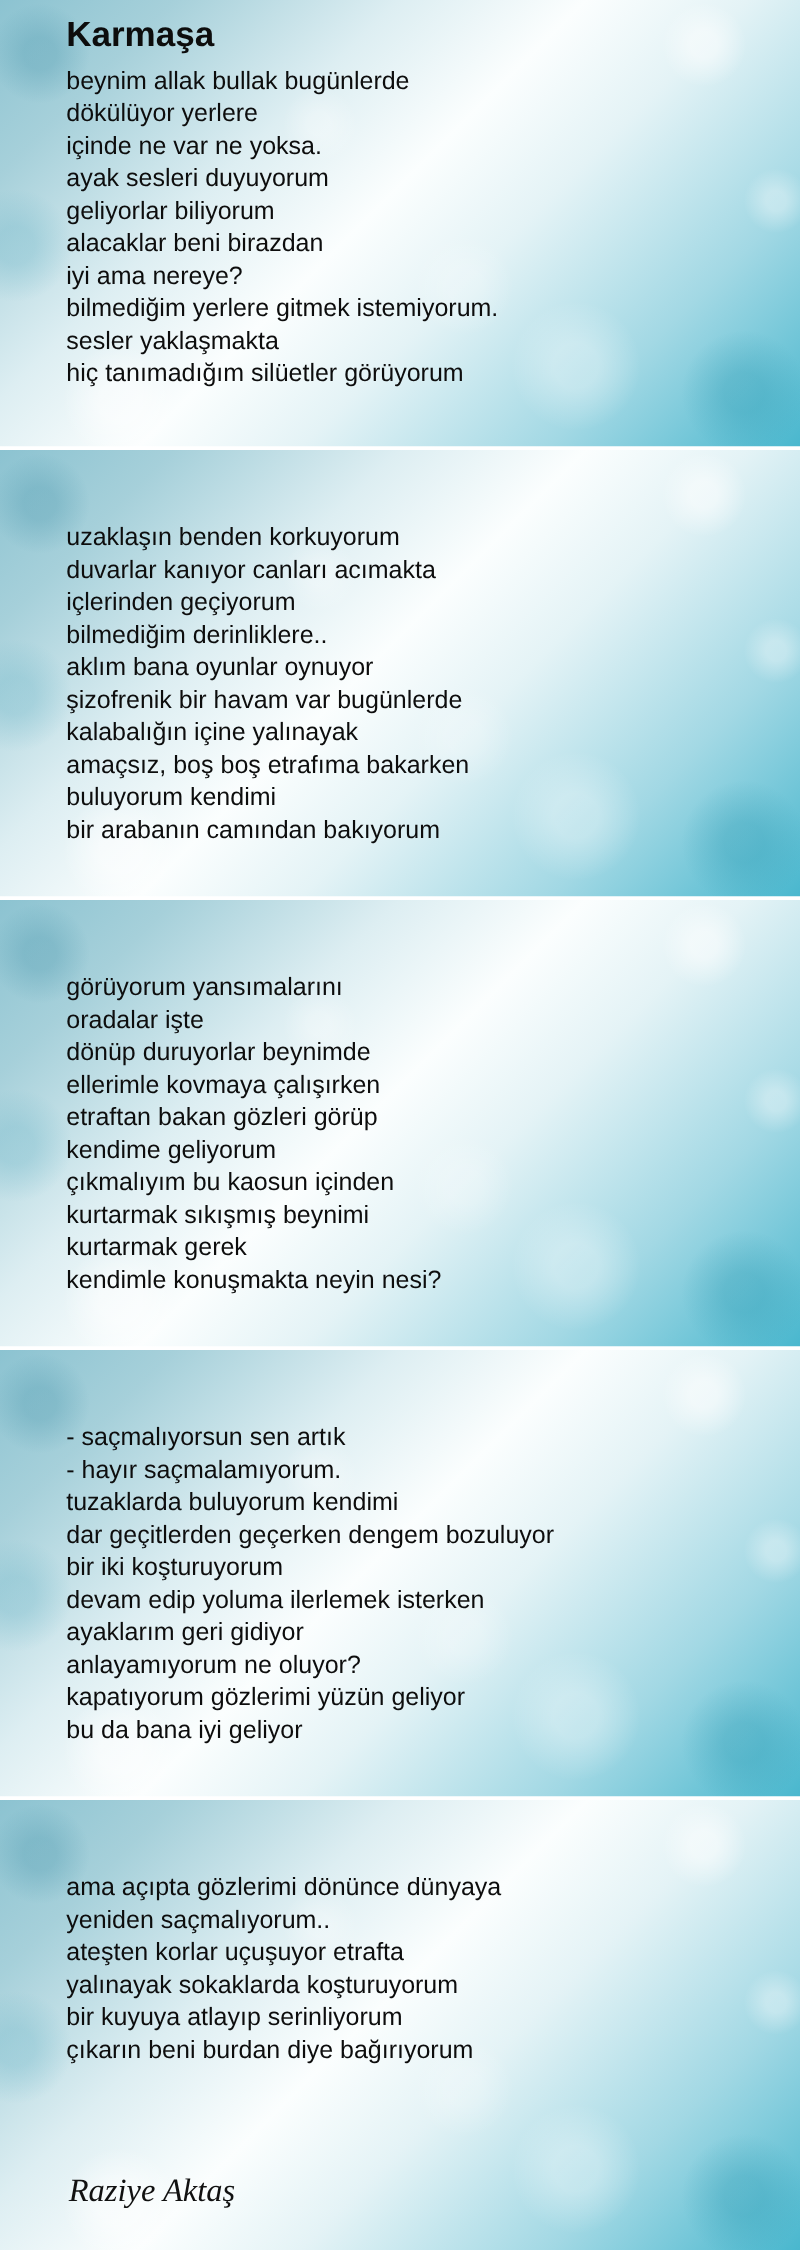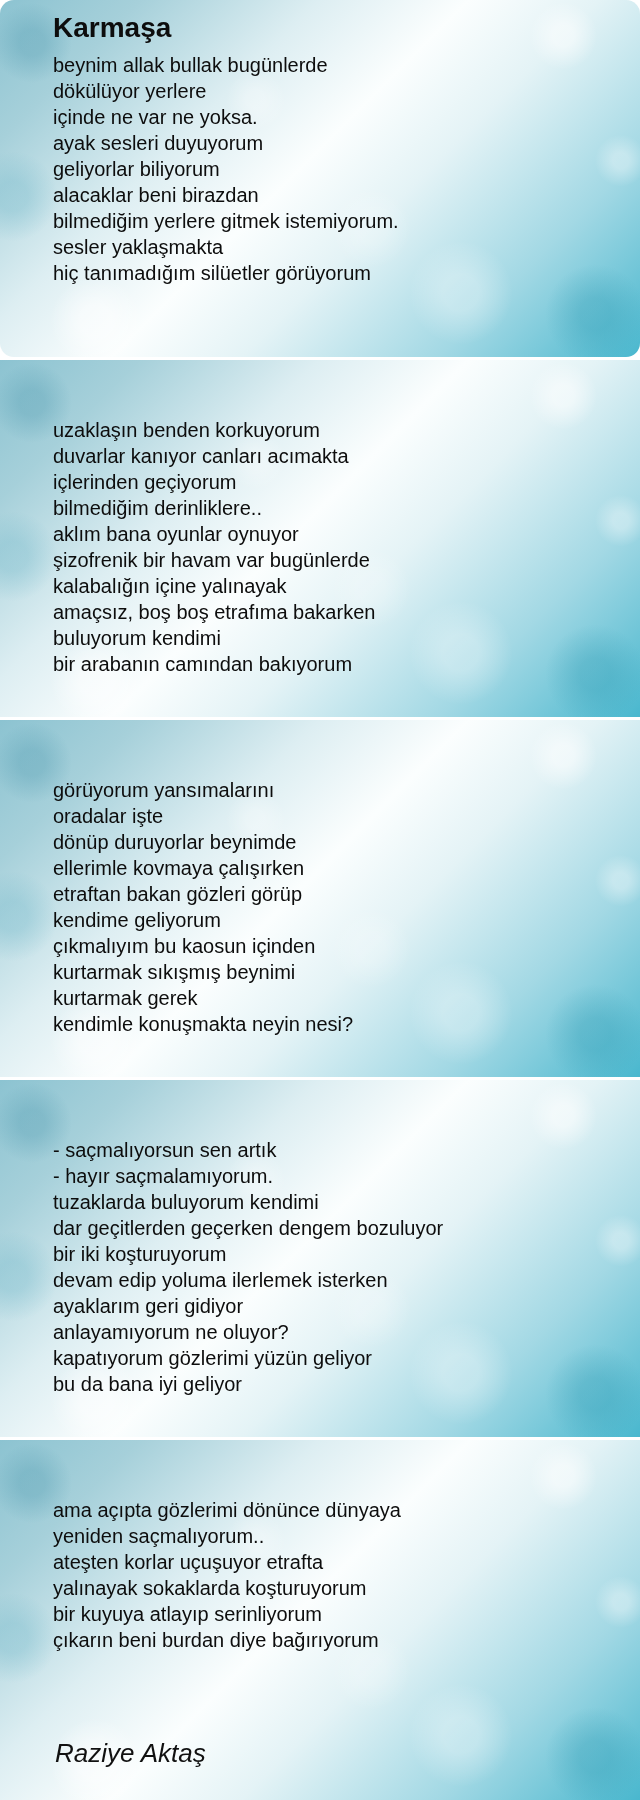--- a/index.html
+++ b/index.html
@@ -25,21 +25,21 @@
       radial-gradient(circle at 40% 28%, rgba(255,255,255,0.30) 0px, rgba(255,255,255,0.30) 9px,  rgba(255,255,255,0) 30px),
       radial-gradient(circle at 97% 45%, rgba(255,255,255,0.35) 0px, rgba(255,255,255,0.35) 8px,  rgba(255,255,255,0) 26px),
       radial-gradient(circle at 58% 64%, rgba(255,255,255,0.22) 0px, rgba(255,255,255,0.22) 14px, rgba(255,255,255,0) 40px),
       radial-gradient(circle at 5% 12%,  rgba(73,150,172,0.30)  0px, rgba(73,150,172,0.30) 13px,  rgba(73,150,172,0) 40px),
       radial-gradient(circle at 2% 55%,  rgba(95,175,195,0.28)  0px, rgba(95,175,195,0.28) 15px,  rgba(95,175,195,0) 45px),
       radial-gradient(circle at 93% 88%, rgba(40,150,175,0.28)  0px, rgba(40,150,175,0.28) 16px,  rgba(40,150,175,0) 50px),
       linear-gradient(135deg,
         #8cc3d1 0%, #a6d0da 14%, #ddeef2 32%, #fbfefe 47%,
         #e4f3f6 60%, #a2d8e4 80%, #49b7ce 100%);
   }
-  .stanza-block--first { padding-top: 12px; border-radius: 14px; }
+  .stanza-block--first { padding-top: 12px; }
   .stanza-block--last { height: 360px; margin-bottom: 0; }
 
   .poem-title {
     font-size: 28px;
     line-height: 32px;
     font-weight: bold;
     color: #0d0d0d;
     margin-bottom: 8px;
     letter-spacing: 0px;
   }
@@ -51,35 +51,37 @@
     white-space: nowrap;
   }
   .poem-author {
     position: absolute;
     left: 55px;
     top: 298px;
     font-size: 26px;
     font-style: italic;
     font-weight: normal;
     color: #111111;
+    font-family: Liberation Serif, serif;
   }
 </style>
 </head>
 <body>
 
 <div class="page">
 
   <section class="stanza-block stanza-block--first">
     <h1 class="poem-title">Karmaşa</h1>
     <div class="poem-line">beynim allak bullak bugünlerde</div>
     <div class="poem-line">dökülüyor yerlere</div>
     <div class="poem-line">içinde ne var ne yoksa.</div>
     <div class="poem-line">ayak sesleri duyuyorum</div>
     <div class="poem-line">geliyorlar biliyorum</div>
     <div class="poem-line">alacaklar beni birazdan</div>
+    <div class="poem-line">iyi ama nereye?</div>
     <div class="poem-line">bilmediğim yerlere gitmek istemiyorum.</div>
     <div class="poem-line">sesler yaklaşmakta</div>
     <div class="poem-line">hiç tanımadığım silüetler görüyorum</div>
   </section>
 
   <section class="stanza-block">
     <div class="poem-line">uzaklaşın benden korkuyorum</div>
     <div class="poem-line">duvarlar kanıyor canları acımakta</div>
     <div class="poem-line">içlerinden geçiyorum</div>
     <div class="poem-line">bilmediğim derinliklere..</div>

